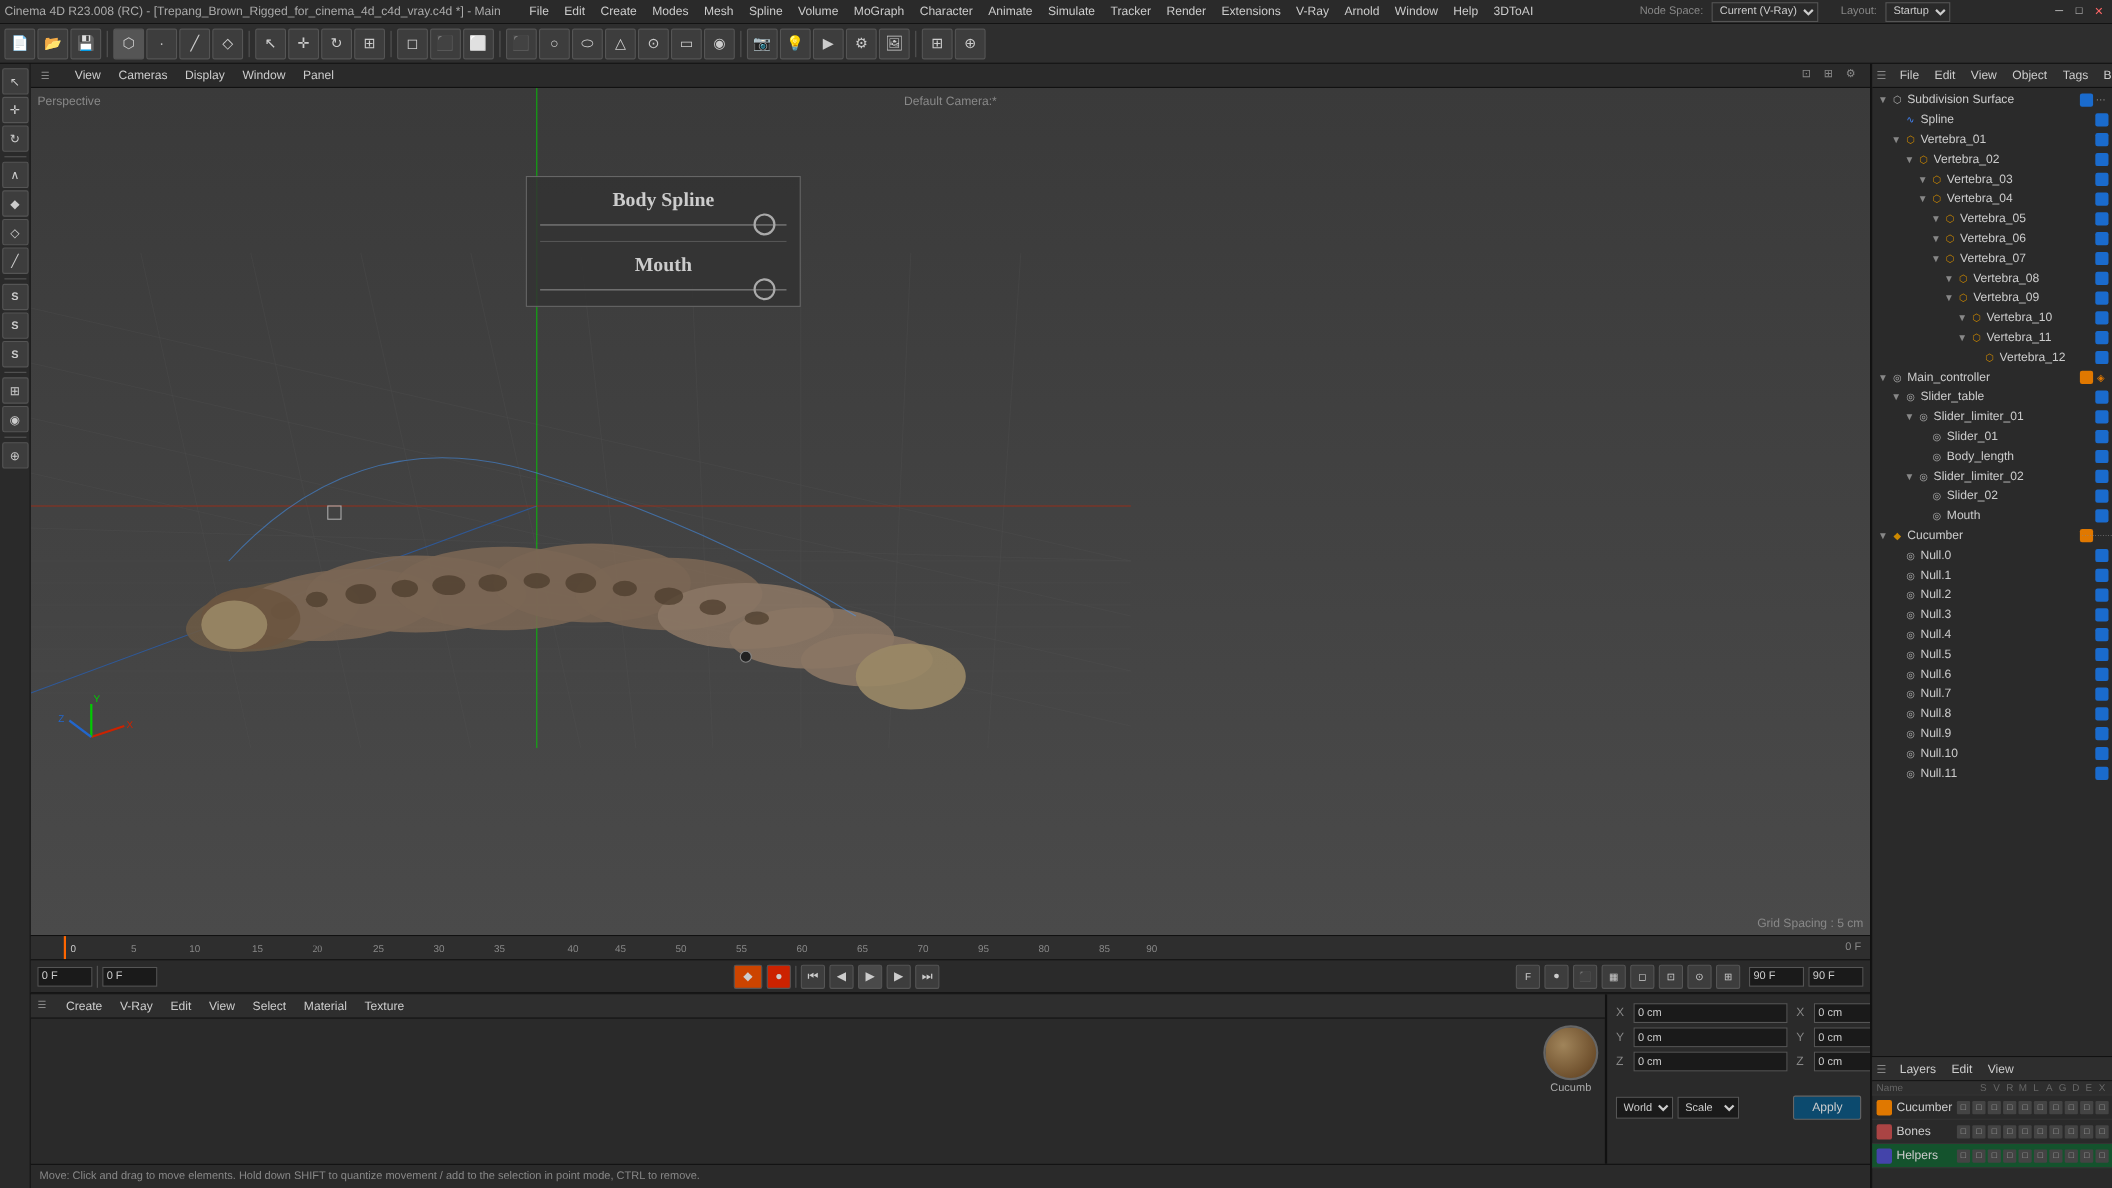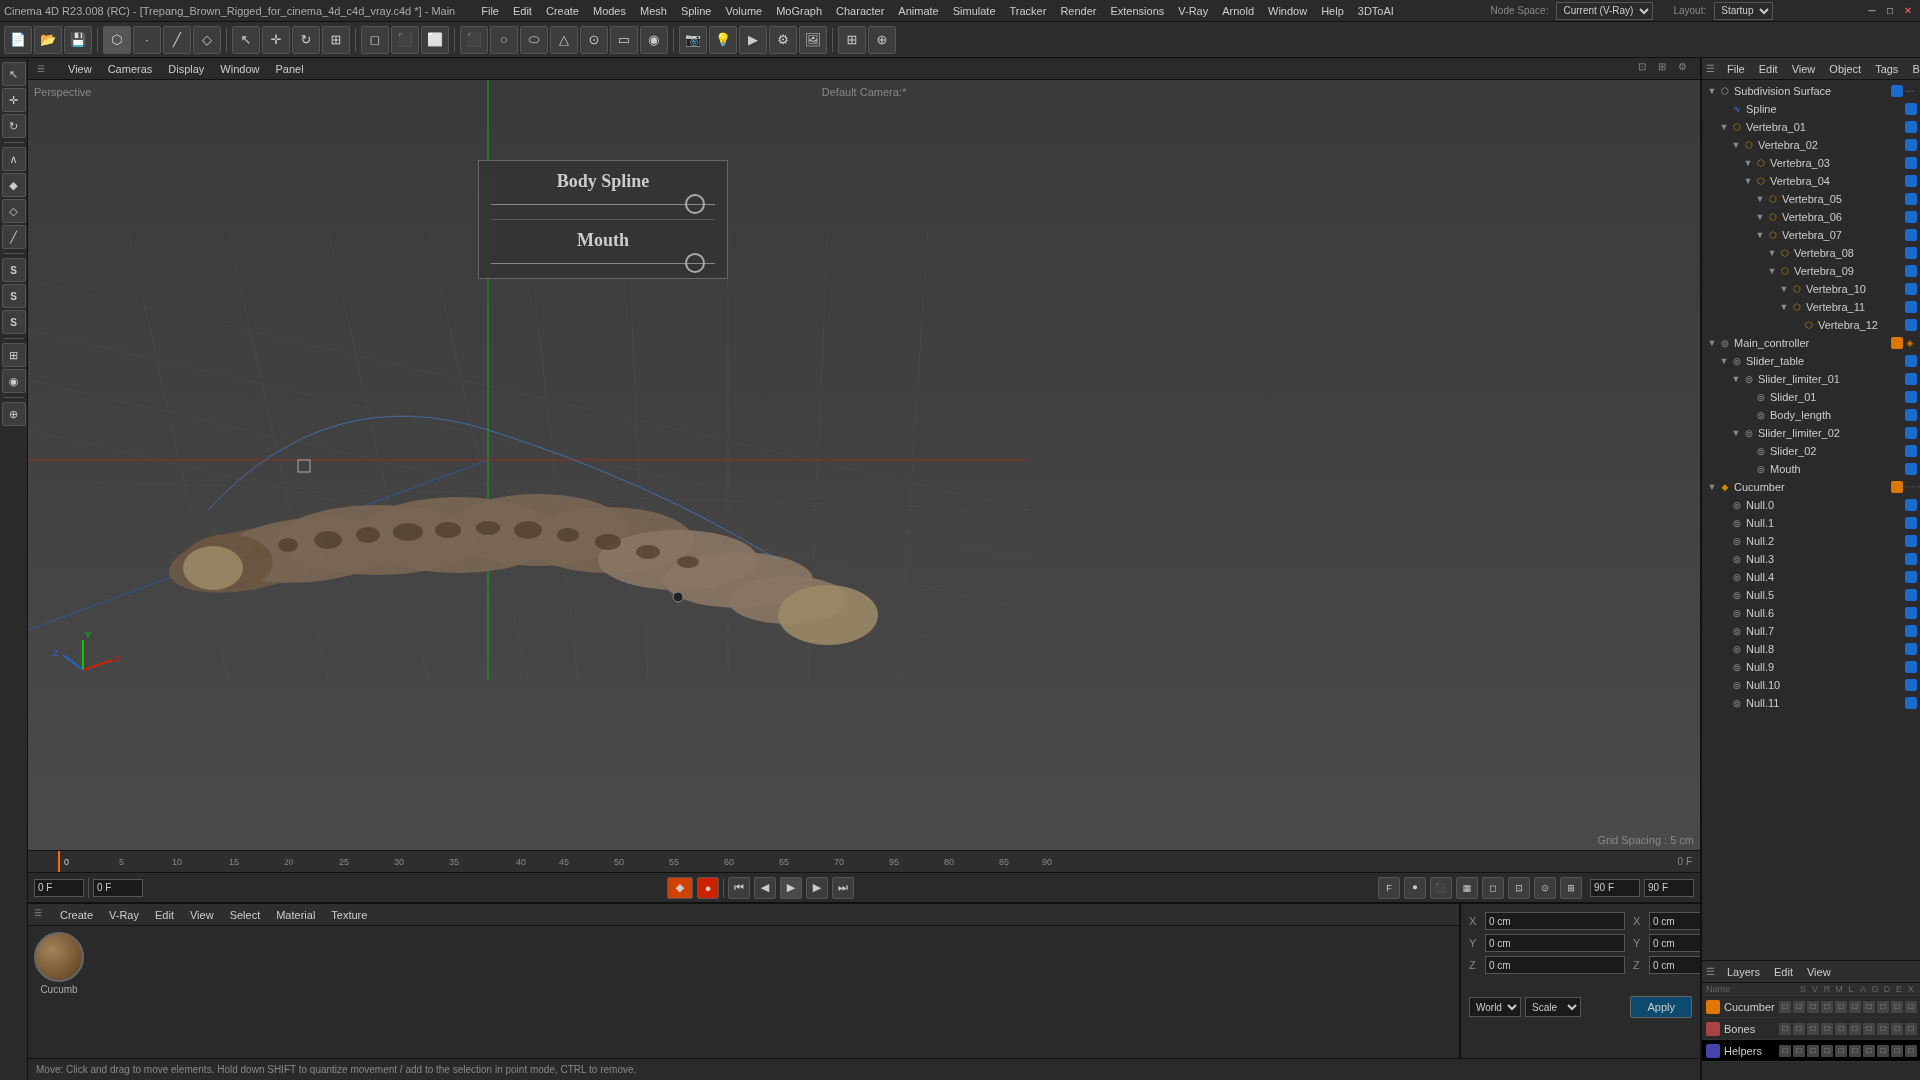--- a/index.html
+++ b/index.html
@@ -50,21 +50,21 @@
     .tc-input { width: 50px; height: 18px; background: #1a1a1a; border: 1px solid #555; color: #ccc; font-size: 10px; padding: 0 3px; }
     .tc-btn { width: 22px; height: 22px; background: #3d3d3d; border: 1px solid #555; border-radius: 2px; display: flex; align-items: center; justify-content: center; cursor: pointer; font-size: 11px; color: #ccc; }
     .tc-btn.play { background: #4a4a4a; }
     .tc-btn.record { background: #cc2200; }
 
     
     #bottom-area { display: flex; width: 100%; height: 155px; background: #2a2a2a; border-top: 1px solid #111; }
     #bottom-left { flex: 1; display: flex; flex-direction: column; border-right: 1px solid #111; }
     #bottom-toolbar { height: 22px; background: #2e2e2e; display: flex; align-items: center; padding: 0 6px; gap: 8px; border-bottom: 1px solid #111; }
     .bt-item { color: #ccc; font-size: 11px; cursor: pointer; padding: 2px 4px; }
-    #material-area { flex: 1; display: flex; align-items: flex-start; padding: 6px; gap: 6px; }
+    #material-area { flex: 1; display: flex; align-items: flex-start; padding: 6px; gap: 6px; justify-content: flex-end; }
     .material-thumb { width: 50px; height: 50px; border-radius: 50%; background: radial-gradient(circle at 35% 35%, #a0845a, #5a3a1a); border: 2px solid #666; cursor: pointer; }
     .material-name { font-size: 10px; color: #aaa; text-align: center; margin-top: 2px; }
 
     
     #coords-panel { width: 240px; background: #2a2a2a; border-left: 1px solid #111; }
     #coords-content { padding: 8px; }
     .coord-row { display: flex; align-items: center; margin-bottom: 4px; gap: 4px; }
     .coord-label { width: 12px; color: #888; font-size: 11px; }
     .coord-input { flex: 1; height: 18px; background: #1a1a1a; border: 1px solid #555; color: #ccc; font-size: 10px; padding: 0 3px; }
     .coord-group { display: flex; gap: 8px; margin-bottom: 6px; }
@@ -838,21 +838,21 @@
             <div class="layer-icon">□</div>
             <div class="layer-icon">□</div>
             <div class="layer-icon">□</div>
             <div class="layer-icon">□</div>
             <div class="layer-icon">□</div>
             <div class="layer-icon">□</div>
             <div class="layer-icon">□</div>
           </div>
         </div>
 
-        <div class="layer-row" style="background:#000000;justify-content:space-between;">
+        <div class="layer-row" style="background:#14532d;justify-content:space-between;">
           <div class="layer-color" style="background:#4444aa;"></div>
           <span class="layer-name">Helpers</span>
           <div class="layer-icons">
             <div class="layer-icon">□</div>
             <div class="layer-icon">□</div>
             <div class="layer-icon">□</div>
             <div class="layer-icon">□</div>
             <div class="layer-icon">□</div>
             <div class="layer-icon">□</div>
             <div class="layer-icon">□</div>

